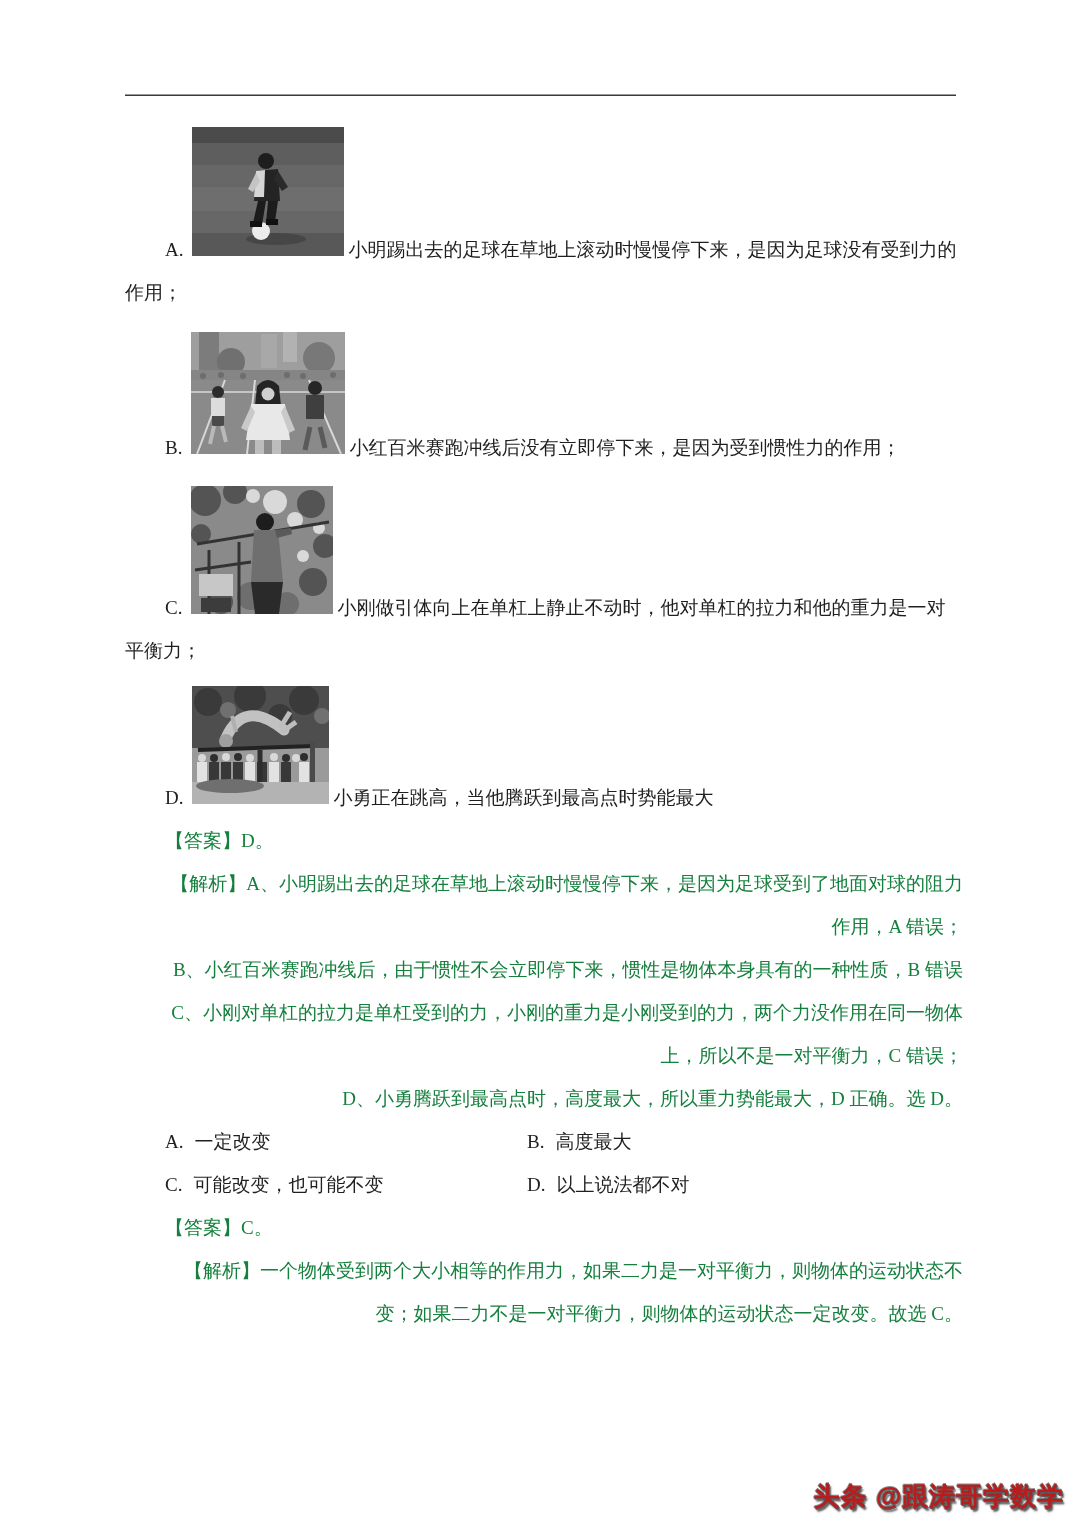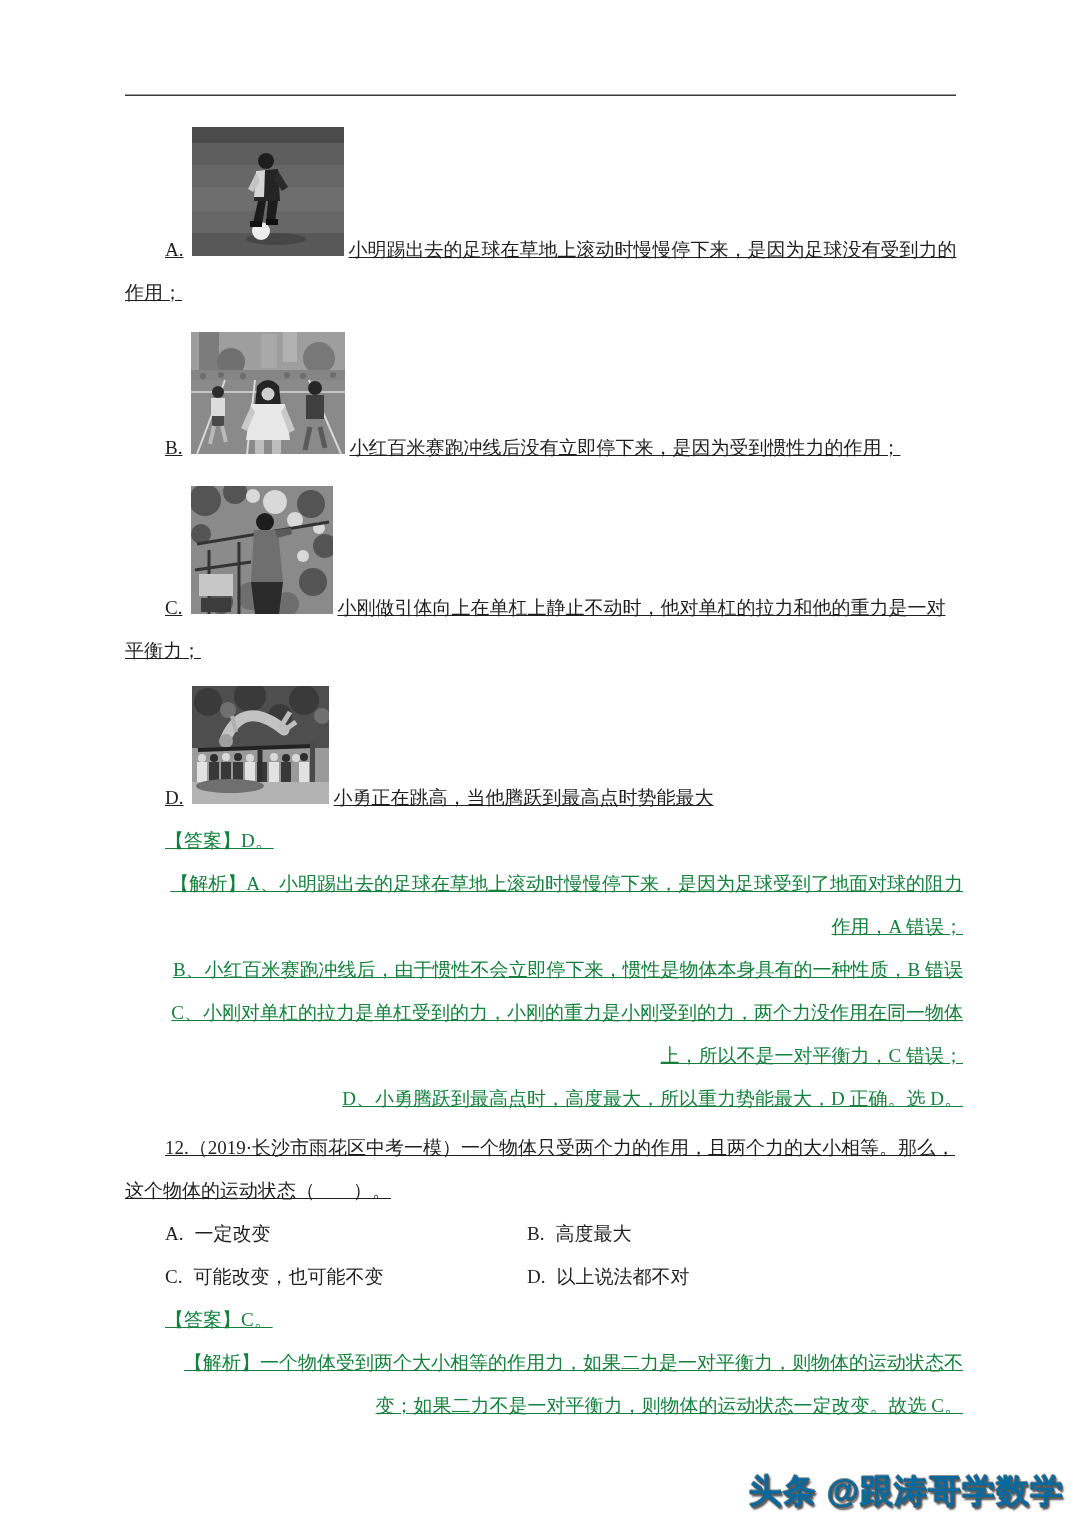--- a/index.html
+++ b/index.html
@@ -24,44 +24,44 @@
     border-top: 1px solid #9a9a9a;
   }
   .content {
     position: absolute;
     left: 125px;
     top: 97px;
     width: 838px;
     font-size: 19px;
     line-height: 43px;
   }
-  p { margin: 0; text-decoration: underline; }
+  p { margin: 0; }
   .opt { margin: 0; }
   .opt-a { margin-top: 30px; }
   .opt-b { margin-top: 18px; }
   .opt-c { margin-top: 17px; }
   .opt-d { margin-top: 14px; }
   .opt-label { margin-left: 40px; margin-right: 9px; }
   .photo { display: inline-block; vertical-align: baseline; line-height: 0; margin-right: 4px; }
   .photo svg { display: inline-block; vertical-align: baseline; }
   .red { color: #15803d; }
   .ans { text-indent: 40px; }
   .para { text-indent: 40px; text-align: right; }
   .stem { margin-top: 6px; text-indent: 40px; }
   .q12opts { margin-left: 40px; display: grid; grid-template-columns: 362px auto; }
   .q12opt-label { margin-right: 11px; }
   .watermark {
     position: absolute;
     right: 16px;
     bottom: 13px;
     font-family: "Liberation Sans", sans-serif;
-    font-size: 33px;
+    font-size: 26px;
     font-weight: bold;
     letter-spacing: 1px;
-    color: #0369a1;
+    color: #b91c1c;
     text-shadow: 1px 1px 0 #5a5a5a, 2px 3px 2px #4e4e4e,
                  -1px 0 0 #8f8f8f, 0 -1px 0 #8f8f8f, 0 1px 0 #6a6a6a;
   }
 </style>
 </head>
 <body>
 
 <div class="page">
   <div class="top-rule"></div>
 
@@ -223,21 +223,20 @@
         </svg></span><span class="opt-text">小勇正在跳高，当他腾跃到最高点时势能最大</span>
     </p>
 
     <p class="red ans"><span>【答案】</span><span>D。</span></p>
 
     <p class="red para"><span>【解析】</span><span>A、小明踢出去的足球在草地上滚动时慢慢停下来，是因为足球受到了地面对球的阻力作用，A 错误；</span></p>
     <p class="red para">B、小红百米赛跑冲线后，由于惯性不会立即停下来，惯性是物体本身具有的一种性质，B 错误</p>
     <p class="red para">C、小刚对单杠的拉力是单杠受到的力，小刚的重力是小刚受到的力，两个力没作用在同一物体上，所以不是一对平衡力，C 错误；</p>
     <p class="red para">D、小勇腾跃到最高点时，高度最大，所以重力势能最大，D 正确。选 D。</p>
 
-    <p class="stem">12.（2019·长沙市雨花区中考一模）一个物体只受两个力的作用，且两个力的大小相等。那么，这个物体的运动状态（　　）。</p>
 
     <div class="q12opts">
       <div><span class="q12opt-label">A.</span><span>一定改变</span></div>
       <div><span class="q12opt-label">B.</span><span>高度最大</span></div>
       <div><span class="q12opt-label">C.</span><span>可能改变，也可能不变</span></div>
       <div><span class="q12opt-label">D.</span><span>以上说法都不对</span></div>
     </div>
 
     <p class="red ans"><span>【答案】</span><span>C。</span></p>
 

